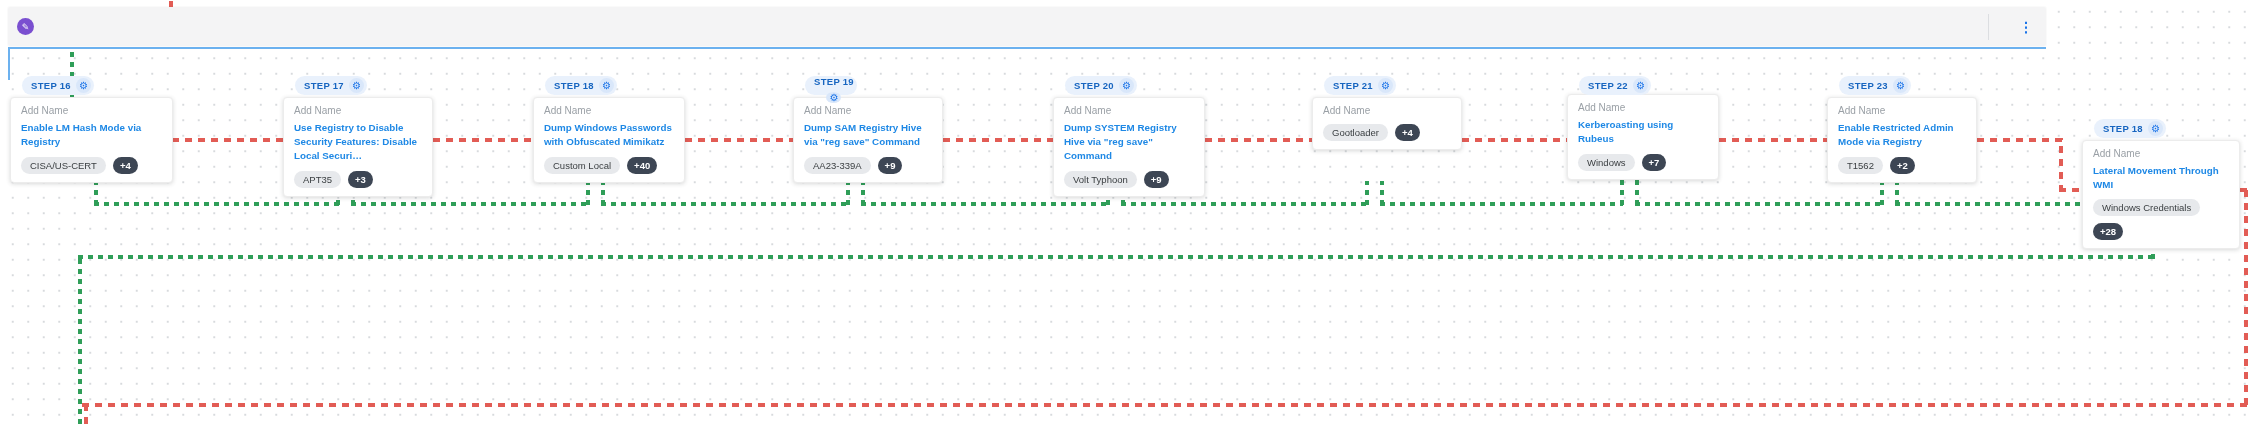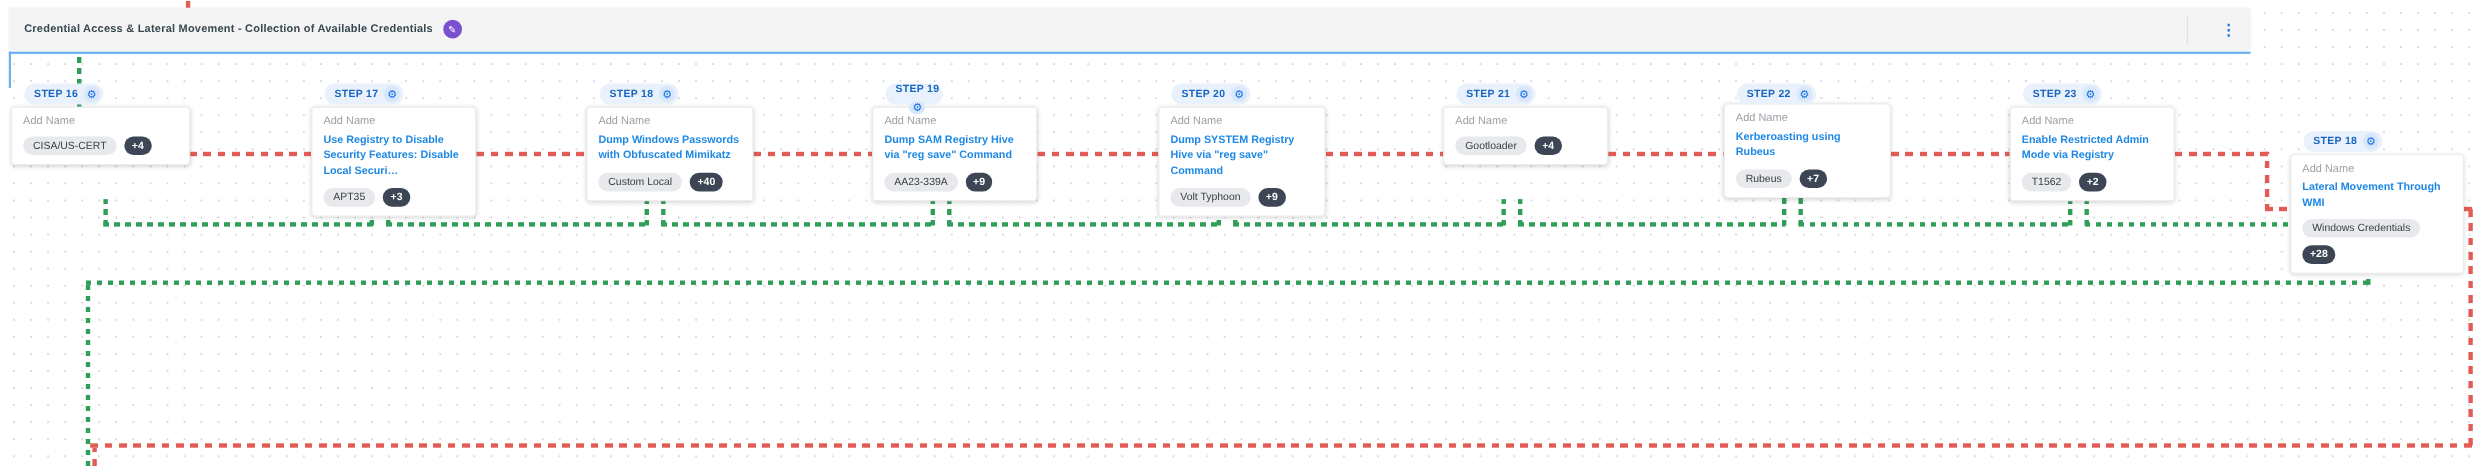--- a/index.html
+++ b/index.html
@@ -41,21 +41,20 @@
   .vr{position:absolute;width:4px;background:repeating-linear-gradient(0deg,#e25c55 0 7px,transparent 7px 13px);z-index:1;}
   .hg{position:absolute;height:4px;background:repeating-linear-gradient(90deg,#2f9e58 0 5px,transparent 5px 10px);z-index:1;}
   .vg{position:absolute;width:4px;background:repeating-linear-gradient(0deg,#2f9e58 0 5px,transparent 5px 10px);z-index:1;}
 </style>
 </head>
 <body>
 
 <div class="canvas">
 
   <div class="header-bar">
-    <div class="header-title">Credential Access &amp; Lateral Movement - Collection of Available Credentials</div>
     <div class="edit-circle">
         <span>✎</span>
       </div>
     <div class="header-spacer"></div>
     <div class="header-divider"></div>
     <div class="kebab">⋮</div>
   </div>
 
   <div class="sel-top"></div>
   <div class="sel-left"></div>
@@ -103,20 +102,21 @@
   <div class="vg" style="left:2151px;top:237px;height:22px;"></div>
   <div class="hg" style="left:78px;top:255px;width:2075px;"></div>
   <div class="vg" style="left:78px;top:255px;height:169px;"></div>
 
   <div class="step-chip" style="left:22px;top:76px;">
     <span class="step-chip-label">STEP 16</span>
     <span class="gear-circle">⚙</span>
   </div>
   <div class="card" style="left:10px;top:97px;width:163px;">
     <div class="add-name">Add Name</div>
+    <div class="card-link">Enable LM Hash Mode via Registry</div>
     <div class="tag-row">
       <span class="tag-pill">CISA/US-CERT</span>
       <span class="count-pill">+4</span>
     </div>
   </div>
 
   <div class="step-chip" style="left:295px;top:76px;">
     <span class="step-chip-label">STEP 17</span>
     <span class="gear-circle">⚙</span>
   </div>
@@ -181,21 +181,21 @@
   </div>
 
   <div class="step-chip" style="left:1579px;top:76px;">
     <span class="step-chip-label">STEP 22</span>
     <span class="gear-circle">⚙</span>
   </div>
   <div class="card" style="left:1567px;top:94px;width:152px;">
     <div class="add-name">Add Name</div>
     <div class="card-link">Kerberoasting using Rubeus</div>
     <div class="tag-row">
-      <span class="tag-pill">Rubeus</span>
+      <span class="tag-pill">Windows</span>
       <span class="count-pill">+7</span>
     </div>
   </div>
 
   <div class="step-chip" style="left:1839px;top:76px;">
     <span class="step-chip-label">STEP 23</span>
     <span class="gear-circle">⚙</span>
   </div>
   <div class="card" style="left:1827px;top:97px;width:150px;">
     <div class="add-name">Add Name</div>

